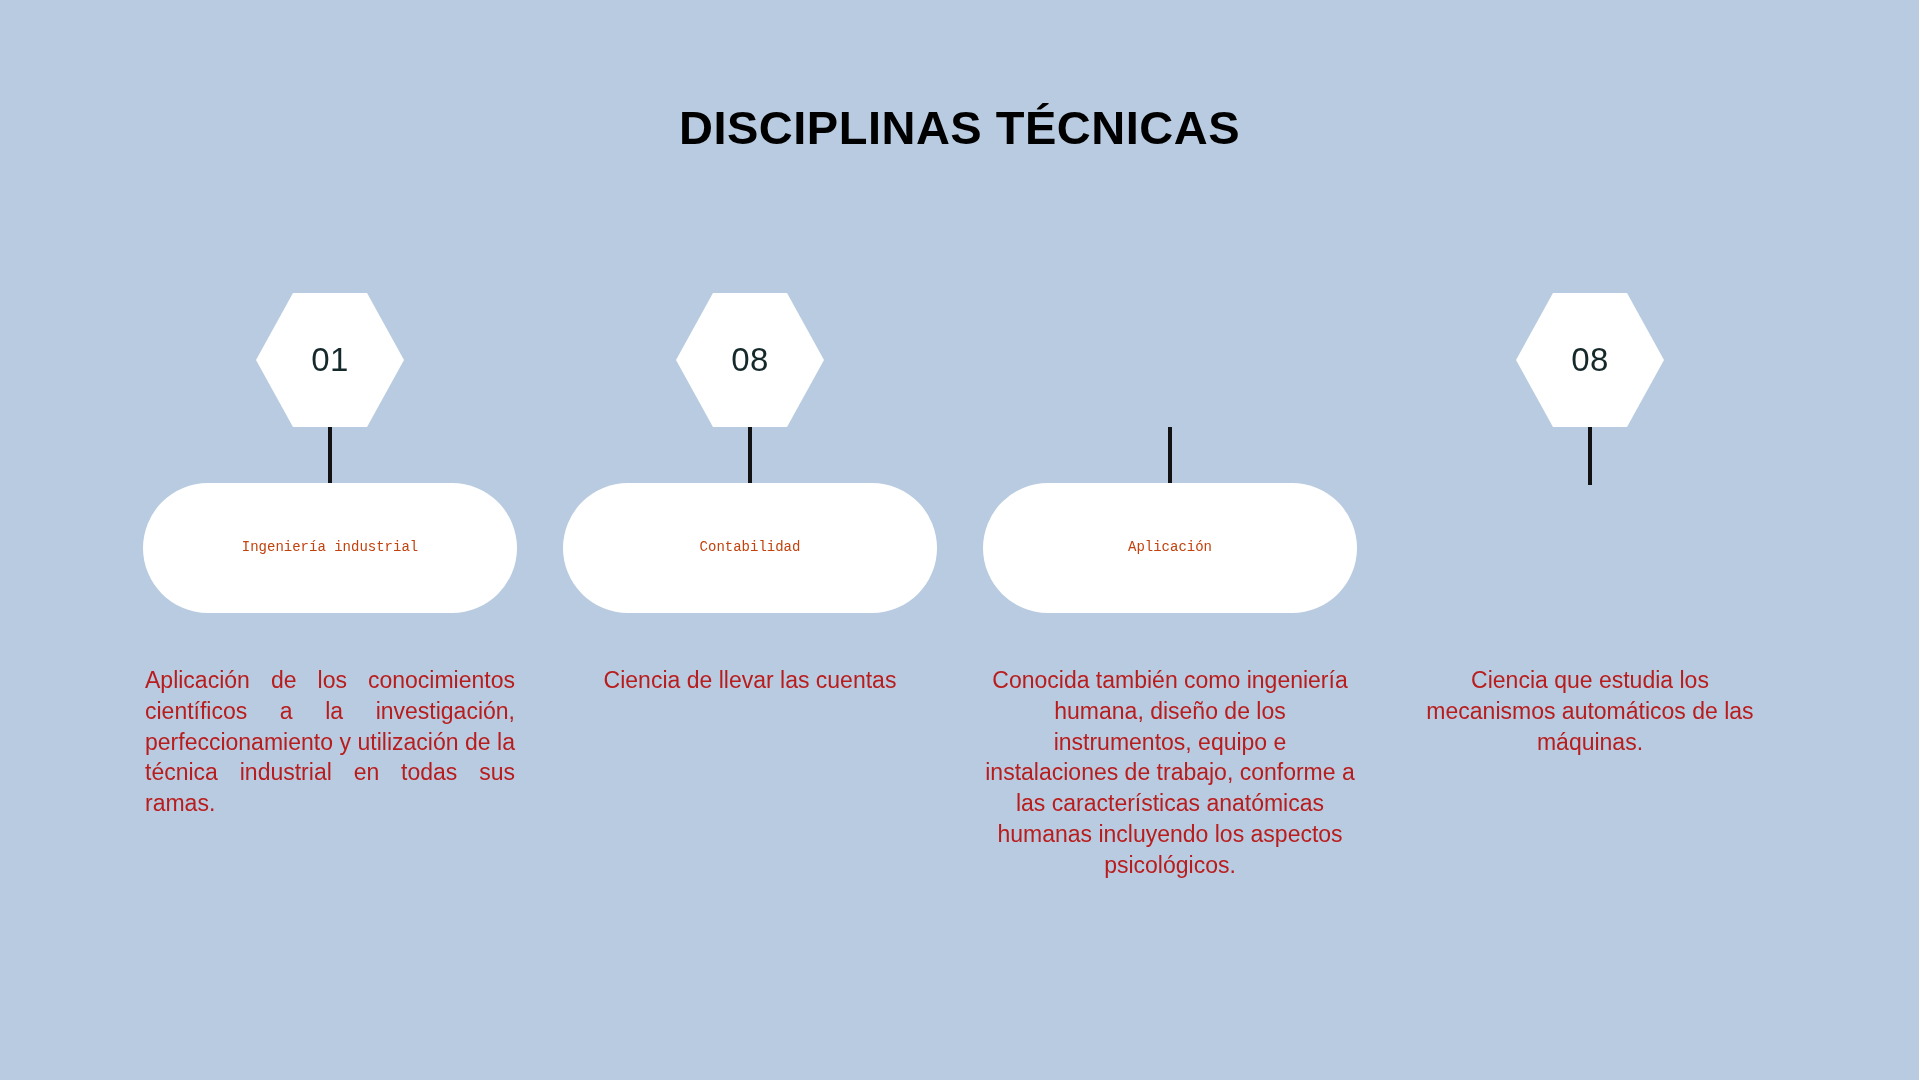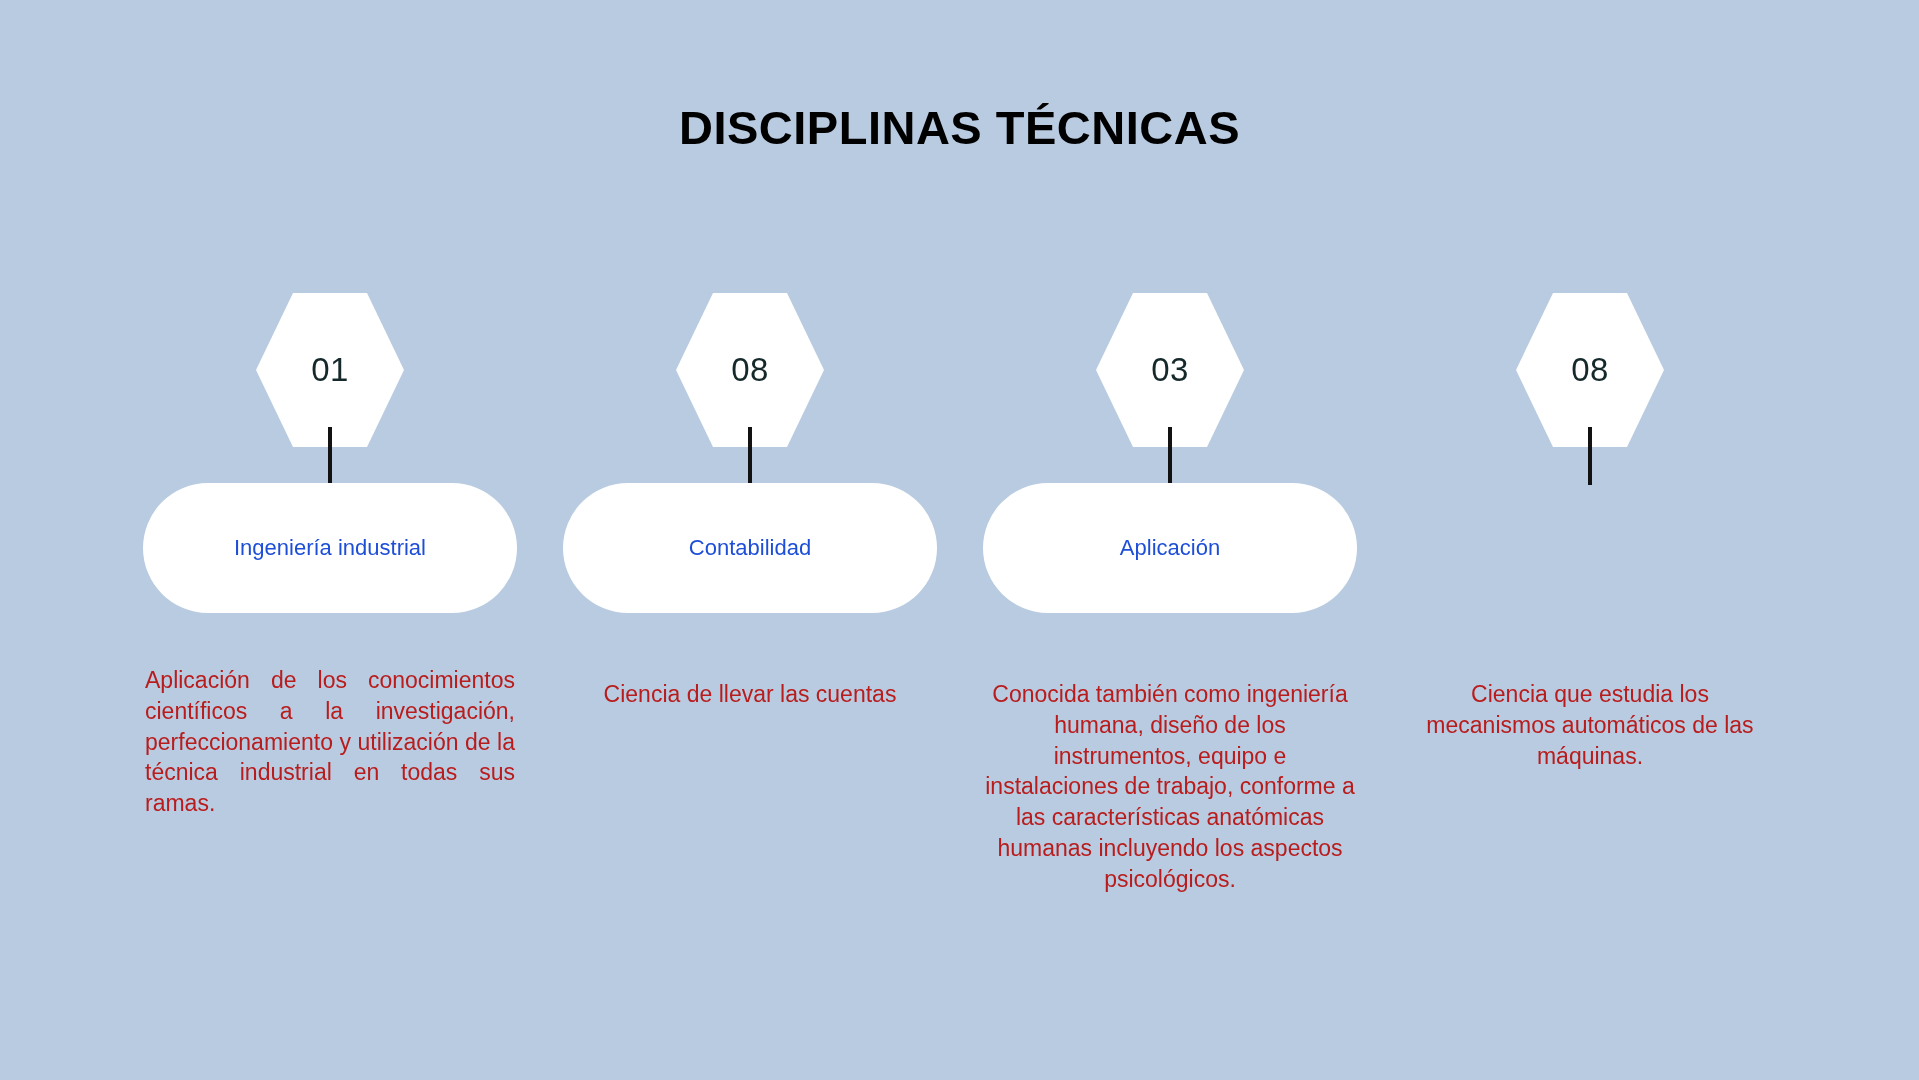--- a/index.html
+++ b/index.html
@@ -58,21 +58,21 @@
   .column.c2 { left: 960px; }
   .column.c3 { left: 1380px; }
 
   
   .hex-wrap {
     position: absolute;
     top: 293px;
     left: 50%;
     margin-left: -74px;
     width: 148px;
-    height: 154px;
+    height: 134px;
   }
   .hexagon {
     position: absolute;
     inset: 0;
     background: #ffffff;
     -webkit-clip-path: polygon(25% 0%, 75% 0%, 100% 50%, 75% 100%, 25% 100%, 0% 50%);
     clip-path: polygon(25% 0%, 75% 0%, 100% 50%, 75% 100%, 25% 100%, 0% 50%);
   }
   .hex-number {
     position: absolute;
@@ -108,41 +108,41 @@
     height: 130px;
     background: #ffffff;
     border-radius: 70px;
     display: flex;
     align-items: center;
     justify-content: center;
     box-sizing: border-box;
     padding: 0 26px;
   }
   .pill-label {
-    font-size: 22px;
-    color: #1d4ed8;
+    font-size: 14px;
+    color: #c2410c;
     text-align: center;
-    font-family: Liberation Sans, sans-serif;
+    font-family: Liberation Mono, monospace;
     line-height: 1.25;
   }
 
   
   .description {
     position: absolute;
     top: 665px;
     left: 50%;
     margin-left: -185px;
     width: 370px;
     font-size: 23px;
     line-height: 1.34;
     color: #b91c1c;
     font-family: "Liberation Sans", sans-serif;
   }
   .description.align-justify { text-align: justify; text-justify: inter-word; }
-  .description.align-center  { text-align: center; margin-top: 14px; }
+  .description.align-center  { text-align: center; }
 </style>
 </head>
 <body>
 
 <div class="canvas">
 
   <div class="page-title">DISCIPLINAS TÉCNICAS</div>
 
   <div class="columns">
 
@@ -164,24 +164,20 @@
         <div class="hex-number">08</div>
       </div>
       <div class="connector"></div>
       <div class="pill">
         <span class="pill-label">Contabilidad</span>
       </div>
       <div class="description align-center">Ciencia de llevar las cuentas</div>
     </div>
 
     <div class="column c2">
-      <div class="hex-wrap">
-        <div class="hexagon"></div>
-        <div class="hex-number">03</div>
-      </div>
       <div class="connector"></div>
       <div class="pill">
         <span class="pill-label">Aplicación</span>
       </div>
       <div class="description align-center">Conocida también como ingeniería humana, diseño de los instrumentos, equipo e instalaciones de trabajo, conforme a las características anatómicas humanas incluyendo los aspectos psicológicos.</div>
     </div>
 
     <div class="column c3">
       <div class="hex-wrap">
         <div class="hexagon"></div>

